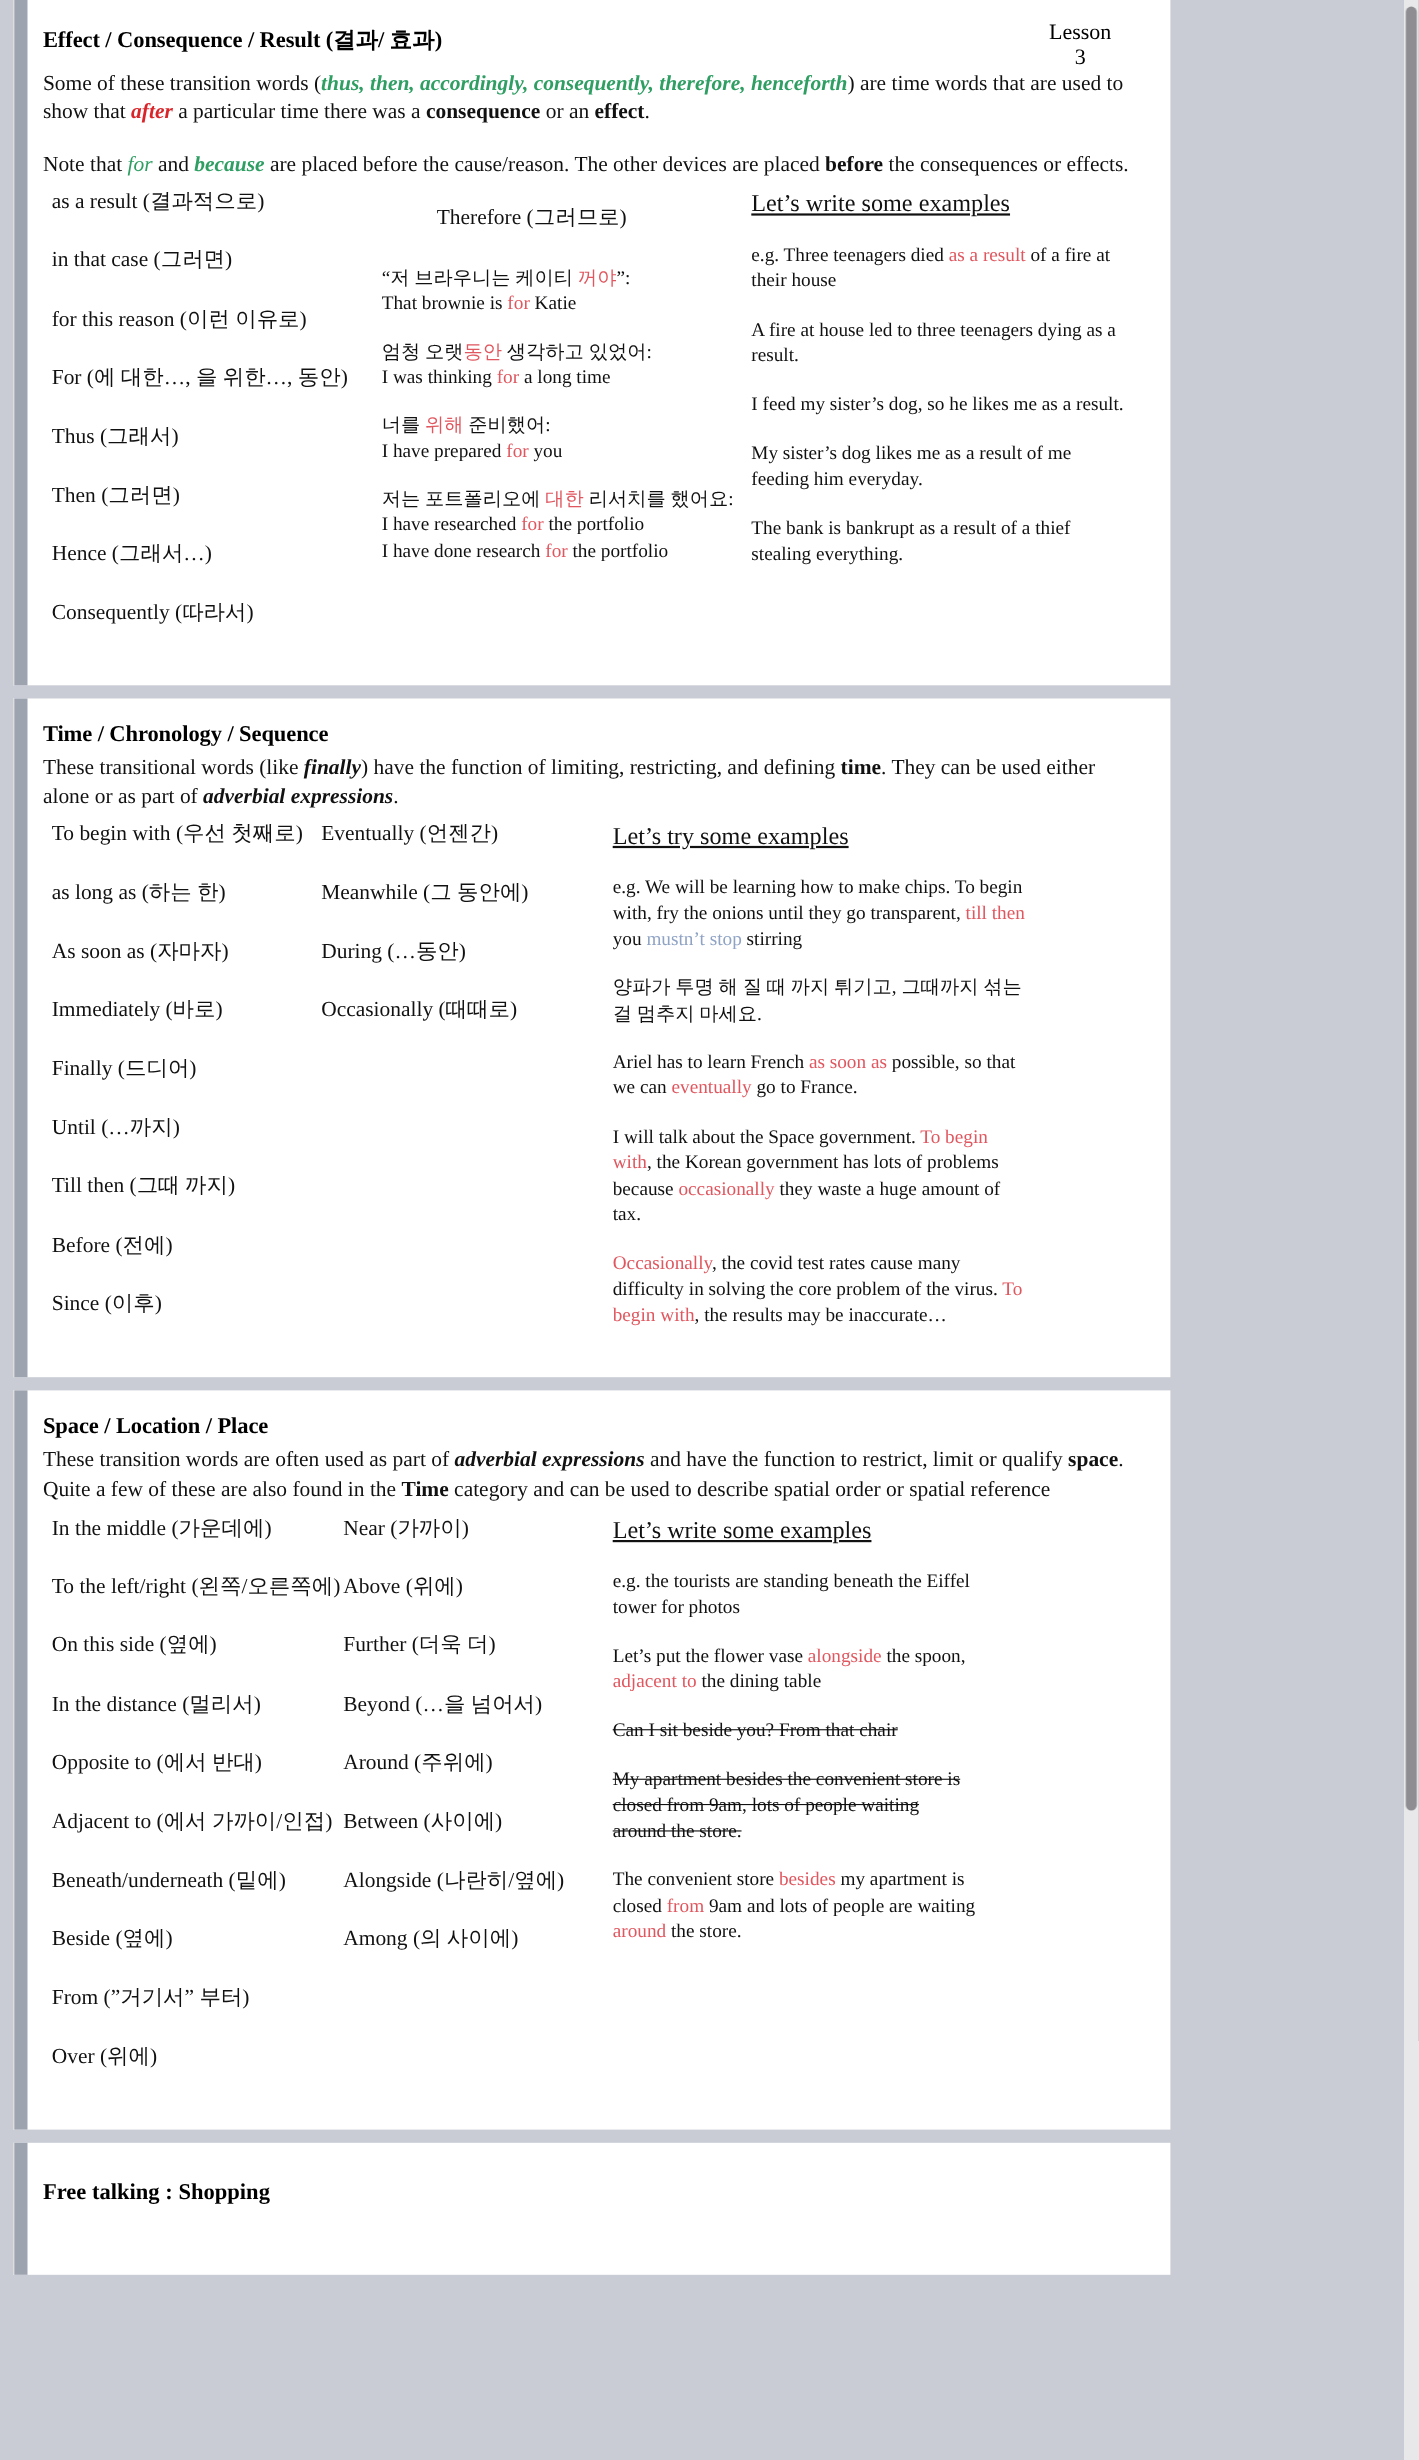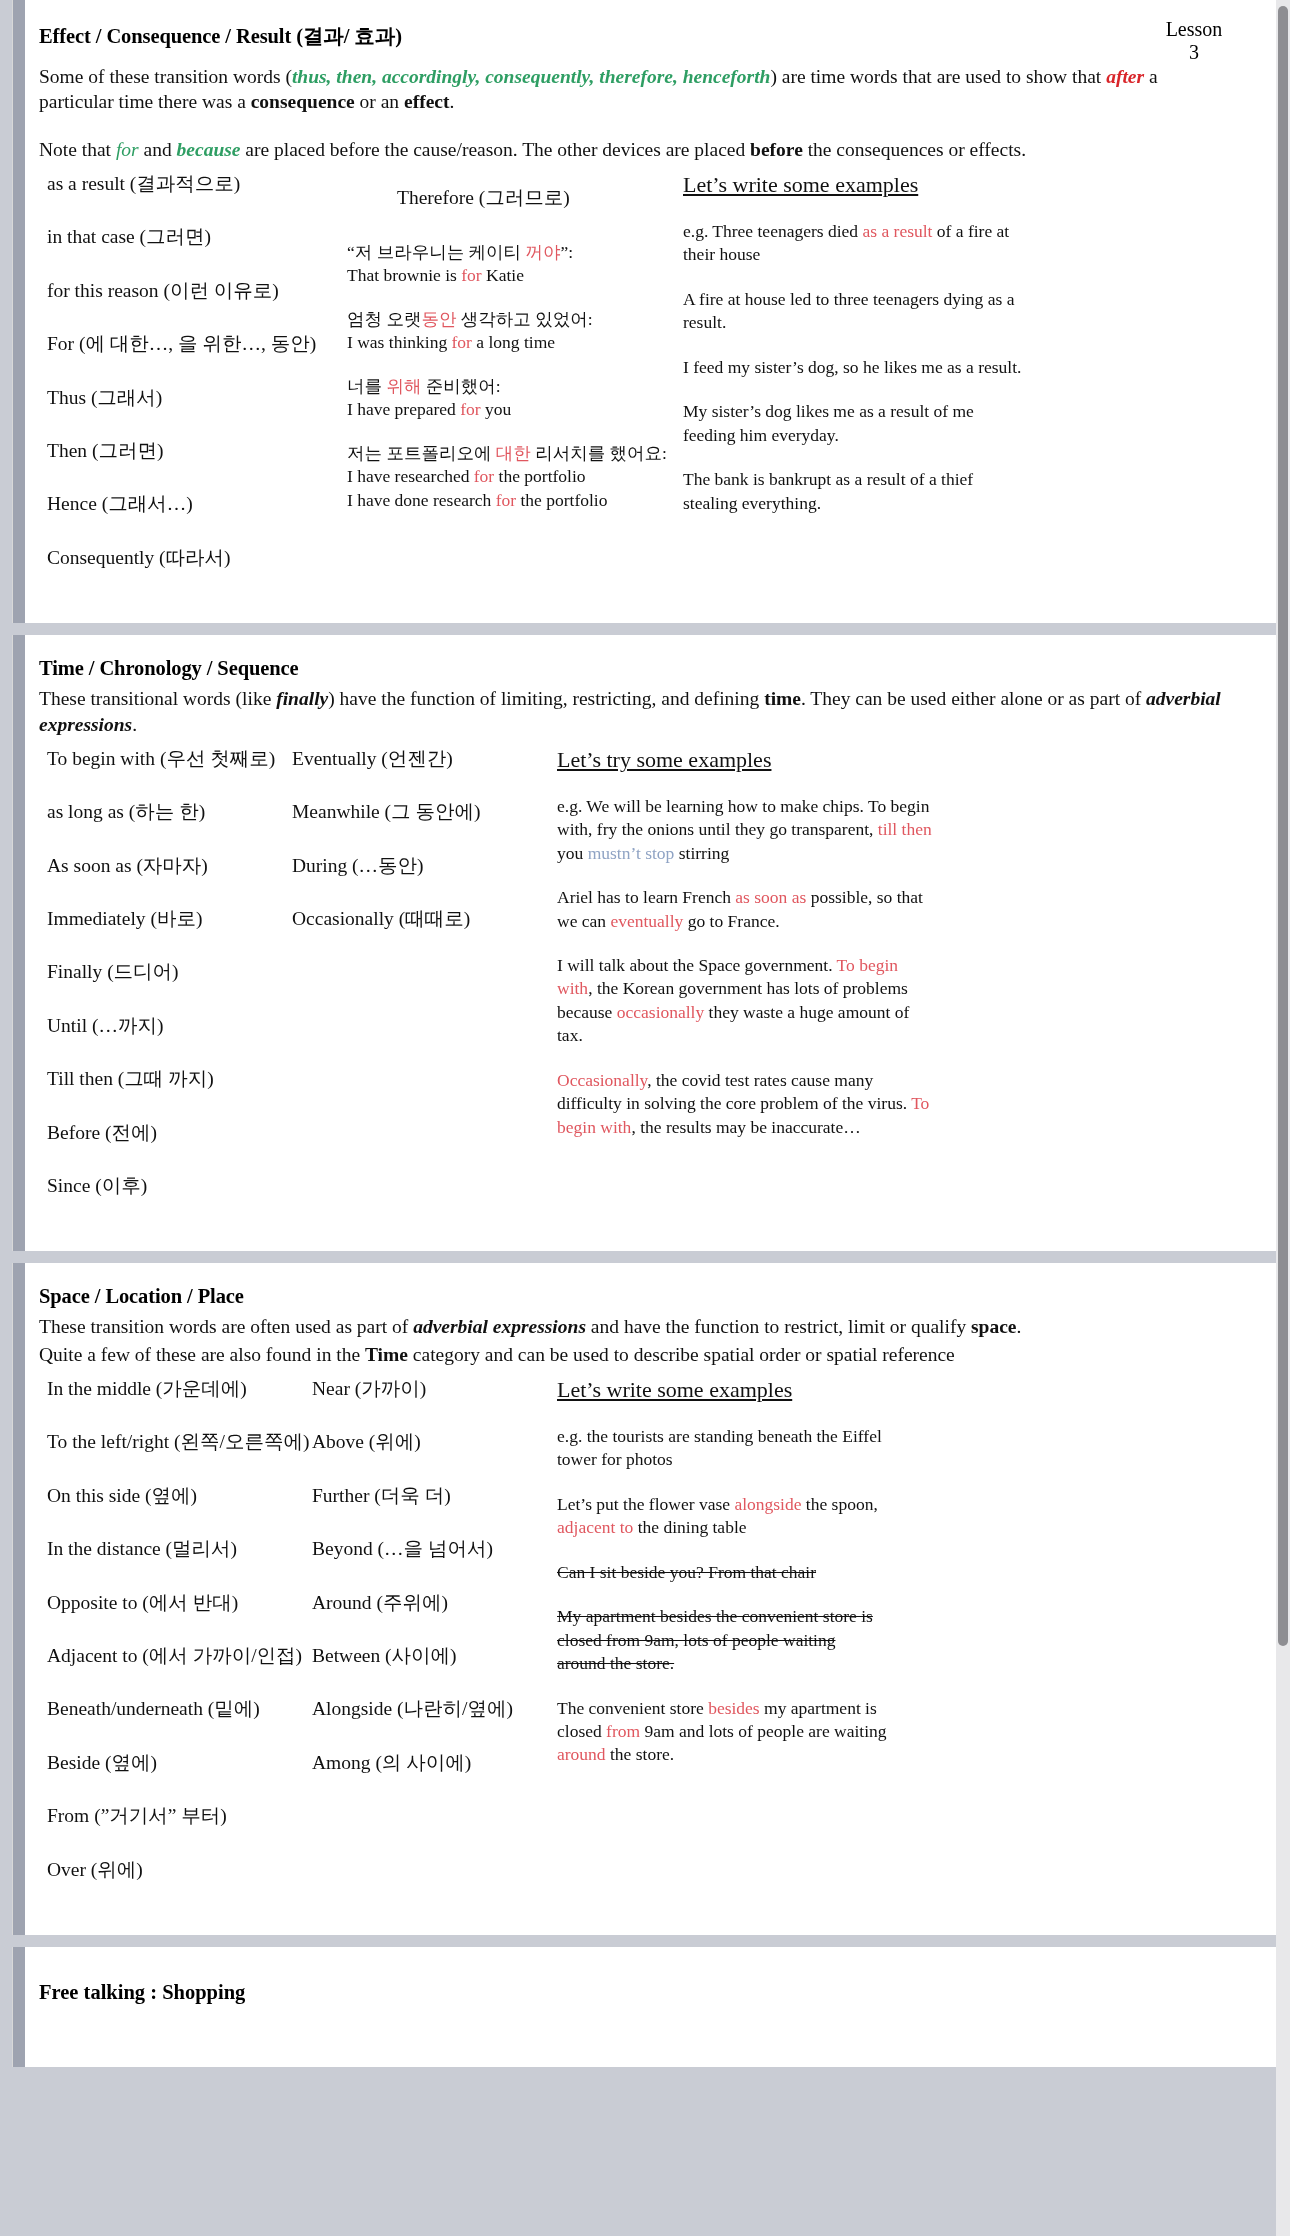--- a/index.html
+++ b/index.html
@@ -15,21 +15,21 @@
     overflow-x: hidden;
   }
   .page-scroll {
     position: relative;
     width: 1290px;
   }
   .slide {
     background: #ffffff;
     position: relative;
     margin: 0 0 12px 12px;
-    width: 1264px;
+    width: 1052px;
     box-sizing: border-box;
     padding: 22px 26px 10px 26px;
     border-left: 1px solid #d8d8d8;
   }
   .slide::after {
     content: "";
     display: block;
     clear: both;
   }
   .left-rail {
@@ -277,20 +277,21 @@
         <div class="term">Meanwhile  (그 동안에)</div>
         <div class="term">During  (…동안)</div>
         <div class="term">Occasionally  (때때로)</div>
       </div>
 
       <div class="time-ex">
         <div class="ex-title">Let’s try some examples</div>
         <div class="ex">
           <span>e.g. We will be learning how to make chips. To begin with, fry the onions until they go transparent, </span><span class="pink">till then</span><span> you </span><span class="blue">mustn’t stop</span><span> stirring</span>
         </div>
+        <div class="ex">양파가 투명 해 질 때 까지 튀기고, 그때까지 섞는걸 멈추지 마세요.</div>
         <div class="ex">
           <span>Ariel has to learn French </span><span class="pink">as soon as</span><span> possible, so that we can </span><span class="pink">eventually</span><span> go to France.</span>
         </div>
         <div class="ex">
           <span>I will talk about the Space government. </span><span class="pink">To begin with</span><span>, the Korean government has lots of problems because </span><span class="pink">occasionally</span><span> they waste a huge amount of tax.</span>
         </div>
         <div class="ex">
           <span class="pink">Occasionally</span><span>, the covid test rates cause many difficulty in solving the core problem of the virus. </span><span class="pink">To begin with</span><span>, the results may be inaccurate…</span>
         </div>
       </div>

